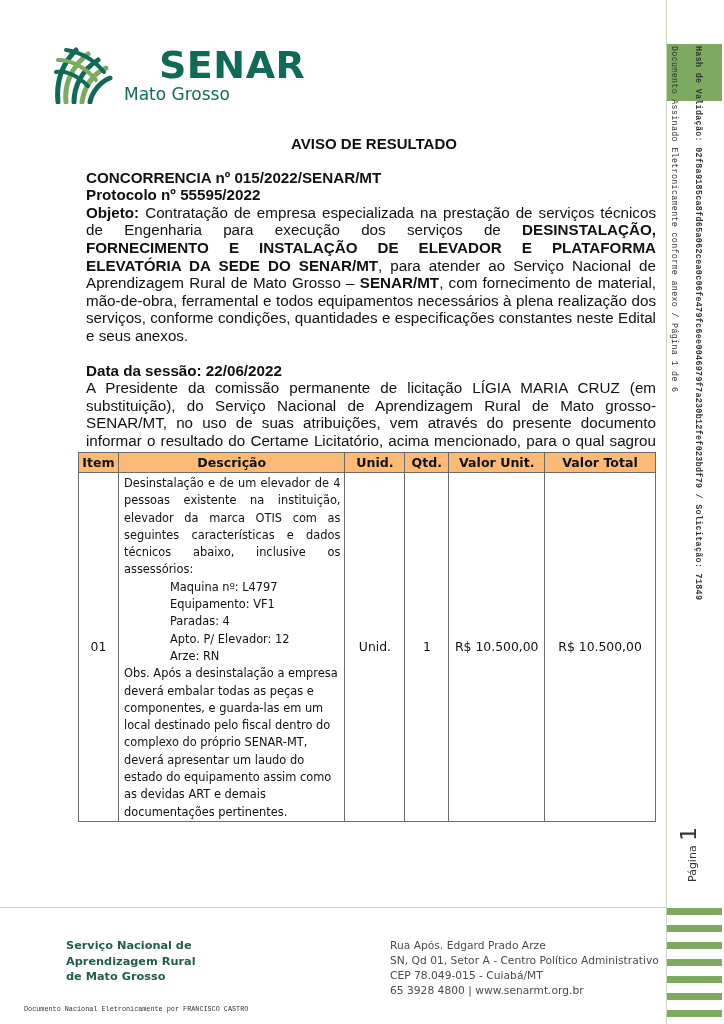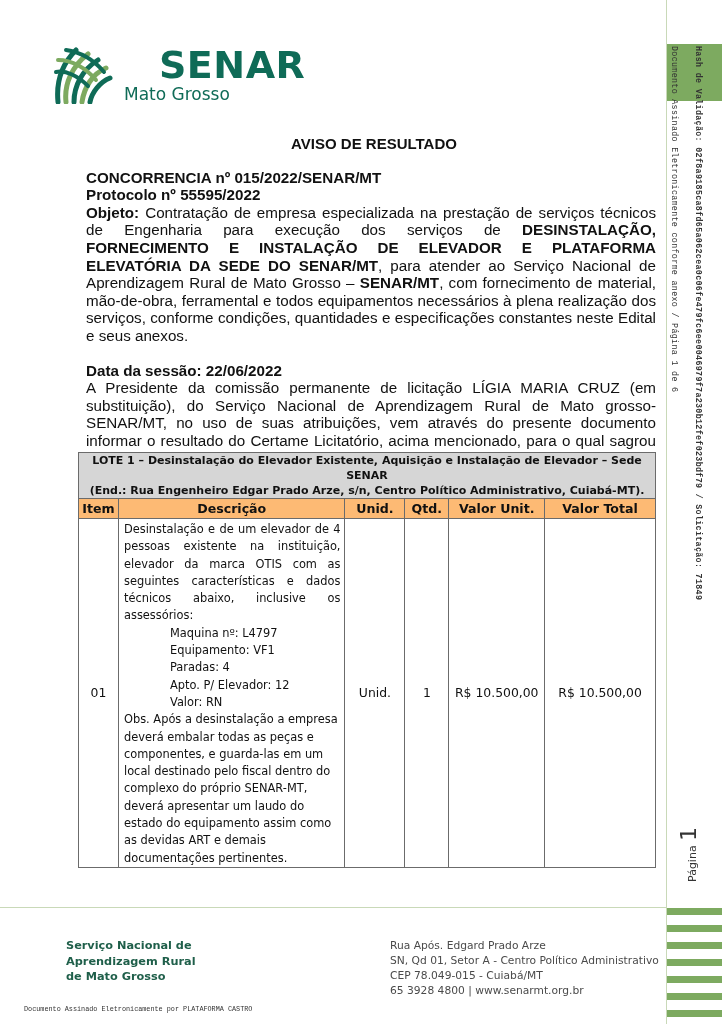--- a/index.html
+++ b/index.html
@@ -116,42 +116,36 @@
   <colgroup>
     <col style="width:40px">
       <col style="width:227px">
       <col style="width:60px">
     <col style="width:44px">
       <col style="width:96px">
       <col style="width:111px">
   </colgroup>
   <tbody>
   <tr>
-    <td colspan="6" class="hdr">
-      <div>LOTE 1 – Desinstalação do Elevador Existente, Aquisição e Instalação de Elevador – Sede SENAR</div>
-      <div>(End.: Rua Engenheiro Edgar Prado Arze, s/n, Centro Político Administrativo, Cuiabá-MT).</div>
-    </td>
-  </tr>
-  <tr>
     <th>Item</th>
     <th>Descrição</th>
     <th>Unid.</th>
     <th>Qtd.</th>
     <th>Valor Unit.</th>
     <th>Valor Total</th>
   </tr>
   <tr>
     <td class="c">01</td>
     <td class="desc">
       <div>Desinstalação e de um elevador de 4 pessoas existente na instituição, elevador da marca OTIS com as seguintes características e dados técnicos abaixo, inclusive os assessórios:</div>
       <div class="spec">Maquina nº: L4797</div>
       <div class="spec">Equipamento: VF1</div>
       <div class="spec">Paradas: 4</div>
       <div class="spec">Apto. P/ Elevador: 12</div>
-      <div class="spec">Valor: RN</div>
+      <div class="spec">Arze: RN</div>
       <div class="obs">Obs. Após a desinstalação a empresa deverá embalar todas as peças e componentes, e guarda-las em um local destinado pelo fiscal dentro do complexo do próprio SENAR-MT, deverá apresentar um laudo do estado do equipamento assim como as devidas ART e demais documentações pertinentes.</div>
     </td>
     <td class="c">Unid.</td>
     <td class="c">1</td>
     <td class="c">R$ 10.500,00</td>
     <td class="c">R$ 10.500,00</td>
   </tr>
 </tbody>
   </table>
 
@@ -159,13 +153,13 @@
   <div>Serviço Nacional de</div>
   <div>Aprendizagem Rural</div>
   <div>de Mato Grosso</div>
 </div>
 <div class="foot-right">
   <div>Rua Após. Edgard Prado Arze</div>
   <div>SN, Qd 01, Setor A - Centro Político Administrativo</div>
   <div>CEP 78.049-015 - Cuiabá/MT</div>
   <div>65 3928 4800 | www.senarmt.org.br</div>
 </div>
-<div class="signed">Documento Assinado Eletronicamente por PLATAFORMA CASTRO</div>
+<div class="signed">Documento Nacional Eletronicamente por FRANCISCO CASTRO</div>
 
 </body></html>

